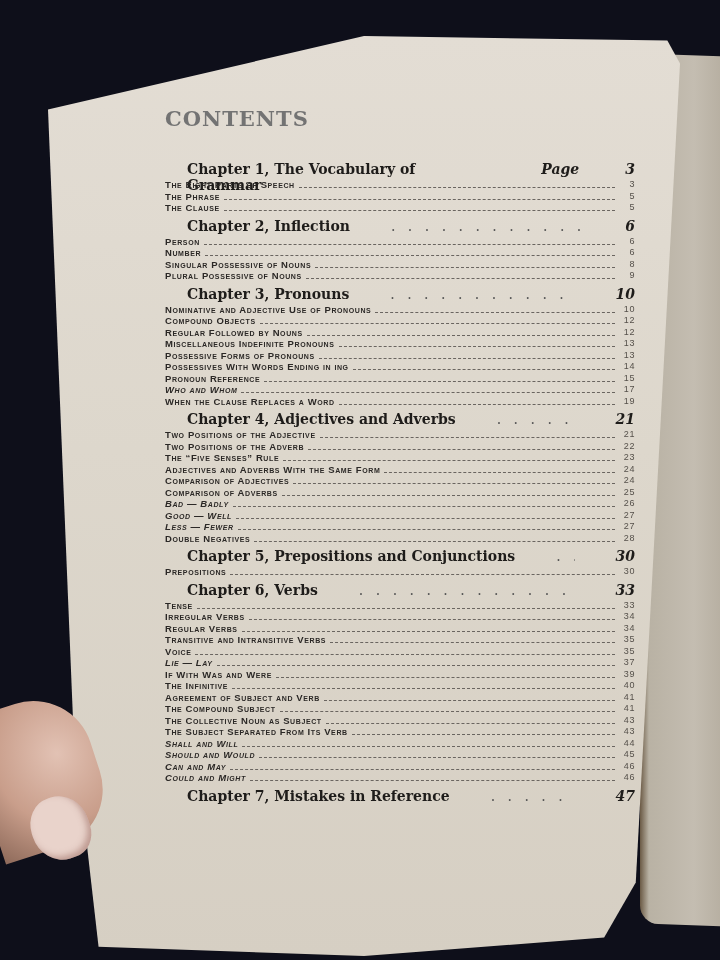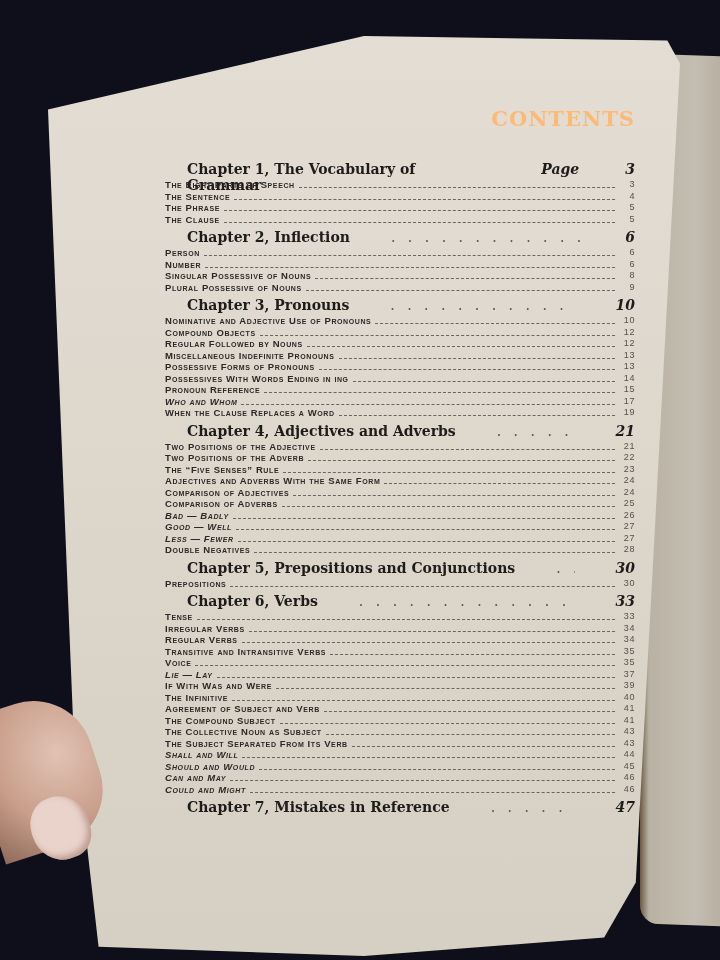--- a/index.html
+++ b/index.html
@@ -31,22 +31,22 @@
       position: absolute; left: 34px; top: 100px; width: 58px; height: 64px;
       background: #e9d3cb; border-radius: 45% 50% 40% 50%;
       box-shadow: inset -3px -4px 6px rgba(150,100,90,.5);
     }
     .toc {
       position: absolute; left: 165px; top: 106px; width: 470px;
       color: #1e1c1a;
       transform-origin: top left;
     }
     .toc h1 {
-      text-align: right; font-size: 21px; letter-spacing: 1px;
-      margin: 0 0 30px 0; font-weight: bold; color: #fdba74;
+      text-align: left; font-size: 21px; letter-spacing: 1px;
+      margin: 0 0 30px 0; font-weight: bold; color: #737373;
       font-family: "DejaVu Serif", serif;
     }
     .chapter {
       display: flex; align-items: baseline;
       font-family: "DejaVu Serif", serif; font-weight: bold;
       font-size: 14px; margin-left: 22px; margin-top: 2px; height: 18px; gap: 38px;
     }
     .chapter .dots {
       flex: 1; overflow: hidden; white-space: nowrap; margin: 0 3px;
       color: #555; font-weight: normal; letter-spacing: 4px;
@@ -84,25 +84,20 @@
           <span class="dots"></span>
           <span class="pg" style="margin-right: 8px;">Page</span>
           <span class="pg">3</span>
         </div>
         <div class="entry">
           <span class="label">The Eight Parts of Speech</span>
           <span class="lead"></span>
           <span class="pg">3</span>
         </div>
         <div class="entry">
-          <span class="label">The Sentence</span>
-          <span class="lead"></span>
-          <span class="pg">4</span>
-        </div>
-        <div class="entry">
           <span class="label">The Phrase</span>
           <span class="lead"></span>
           <span class="pg">5</span>
         </div>
         <div class="entry">
           <span class="label">The Clause</span>
           <span class="lead"></span>
           <span class="pg">5</span>
         </div>
       </div>

